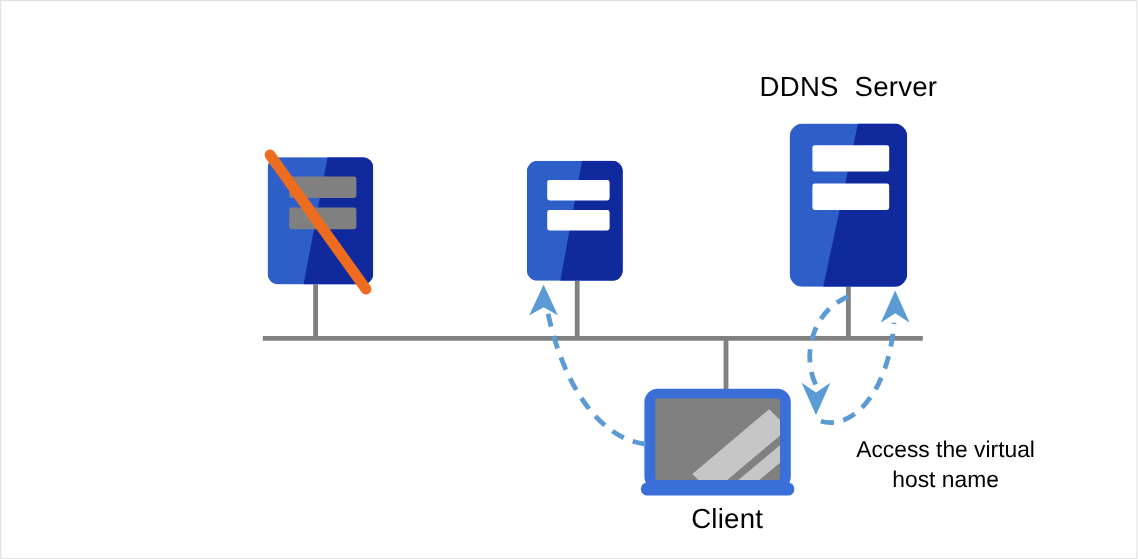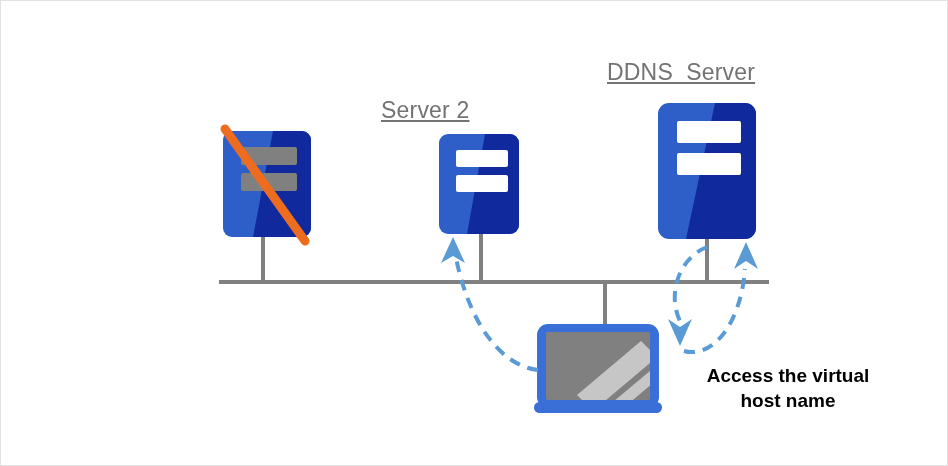--- a/index.html
+++ b/index.html
@@ -22,42 +22,42 @@
   }
   #diagram-svg {
     position: absolute;
     left: 0;
     top: 0;
     width: 948px;
     height: 466px;
   }
   .node-label {
     position: absolute;
-    color: #737373;
+    color: #000000;
     font-family: "Liberation Sans", sans-serif;
     font-size: 23px;
     line-height: 26px;
     white-space: pre;
+    text-align: center;
     letter-spacing: 0.2px;
-    text-decoration: underline;
   }
   .label-server1 { left: 160px; top: 96px; width: 200px; }
   .label-server2 { left: 380px; top: 96px; width: 200px; }
   .label-ddns    { left: 606px; top: 58px;  width: 200px; }
   .label-client  { left: 505px; top: 418px; width: 200px; }
   .annotation {
     position: absolute;
     left: 672px;
     top: 362px;
     width: 230px;
     color: #000000;
     font-family: "Liberation Sans", sans-serif;
     font-size: 19px;
     line-height: 25px;
-    font-weight: 700;
+    font-weight: 400;
     text-align: center;
     white-space: pre-line;
   }
 </style>
 </head>
 <body>
 
 <div id="canvas">
 
   <svg id="diagram-svg" viewBox="0 0 948 466">
@@ -130,21 +130,21 @@
     <g>
       <path d="M 706 246 C 676 258 666 296 680 322" fill="none" stroke="#5b9bd5" stroke-width="4" stroke-dasharray="11 8" stroke-linecap="butt"></path>
       <polygon points="679,345 691,318 679,326 667,318" fill="#5b9bd5"></polygon>
 
       <path d="M 683 350 C 712 358 740 322 744 268" fill="none" stroke="#5b9bd5" stroke-width="4" stroke-dasharray="11 8" stroke-linecap="butt"></path>
       <polygon points="745,241 757,268 745,260 733,268" fill="#5b9bd5"></polygon>
     </g>
   </svg>
 
 
-  <div class="node-label label-server2">Server 2</div>
 
   <div class="node-label label-ddns">DDNS  Server</div>
 
+  <div class="node-label label-client">Client</div>
 
   <div class="annotation">Access the virtual
 host name</div>
 
 </div>
 
 </body></html>

